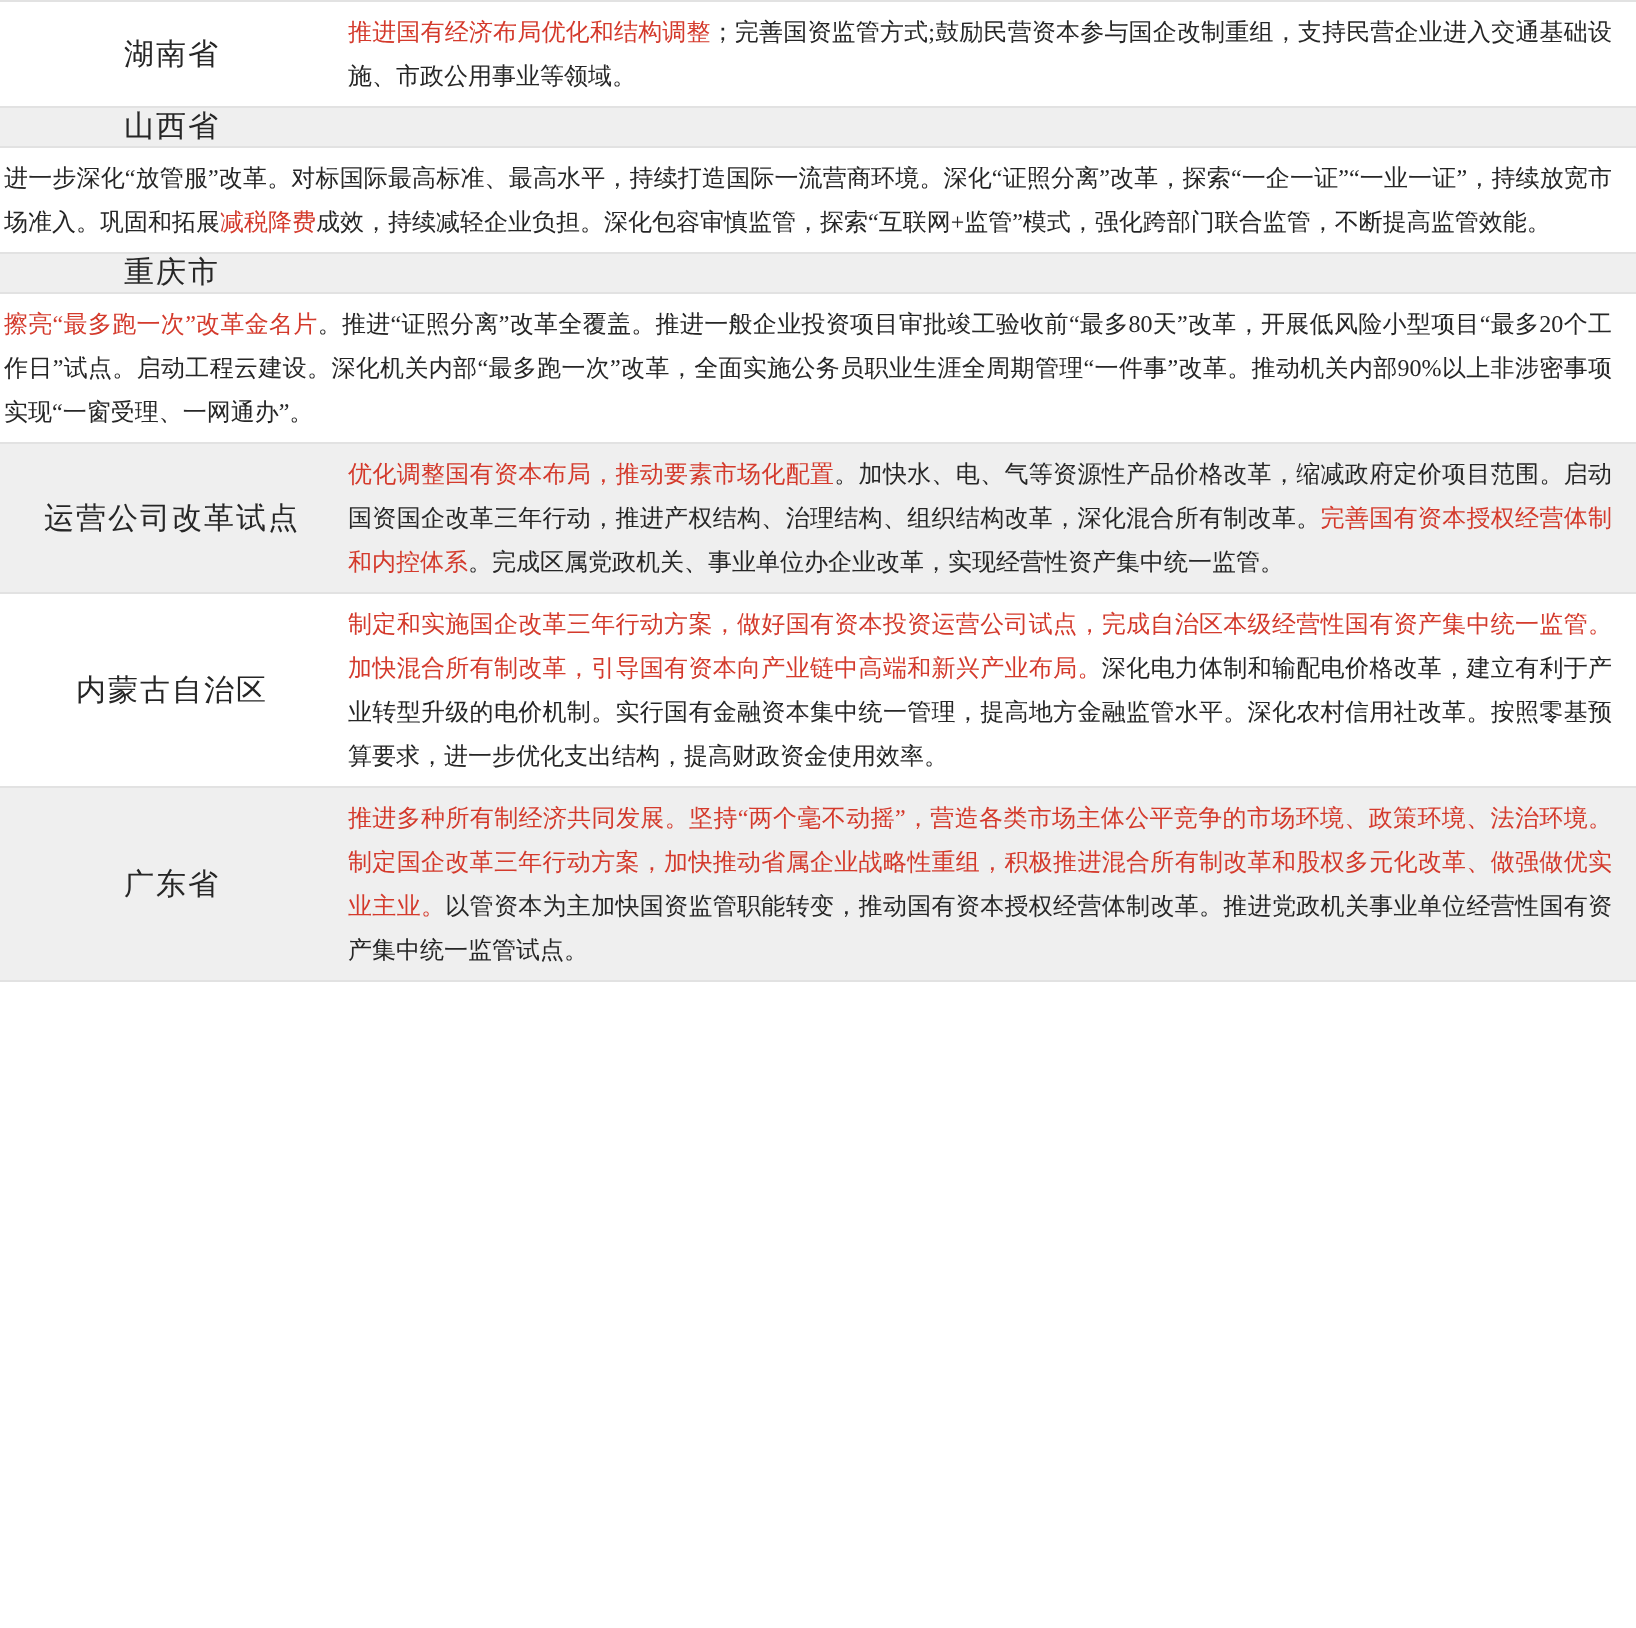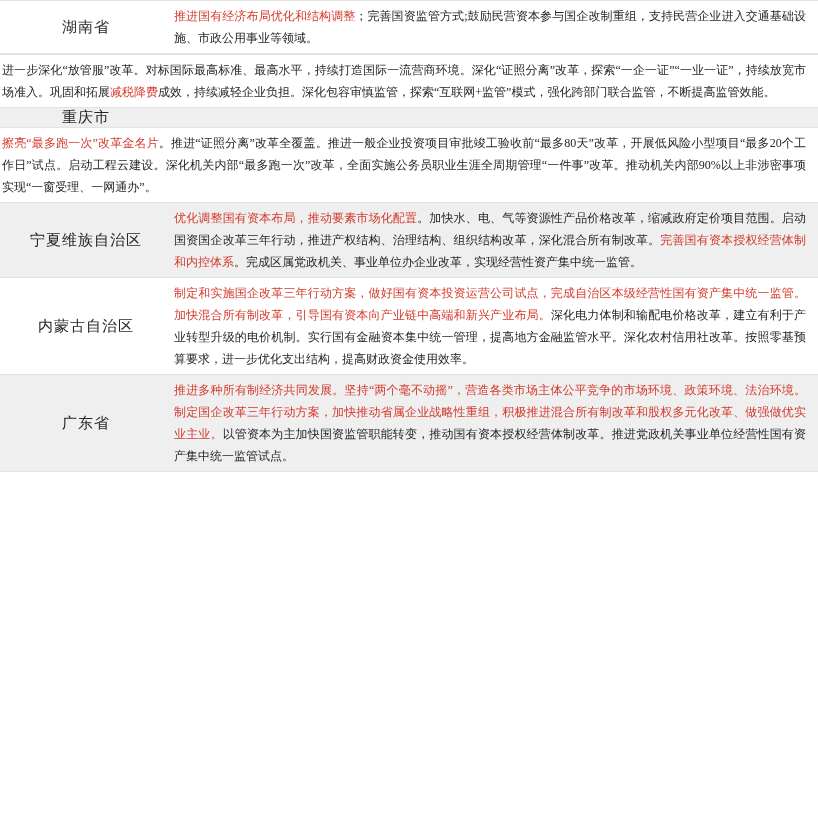--- a/index.html
+++ b/index.html
@@ -54,36 +54,37 @@
 <div class="page">
 
   <div class="policy-table">
 
     <div class="table-row">
       <div class="province-cell">湖南省</div>
       <div class="policy-cell"><span class="seg-red">推进国有经济布局优化和结构调整</span><span class="seg-black">；完善国资监管方式;鼓励民营资本参与国企改制重组，支持民营企业进入交通基础设施、市政公用事业等领域。</span></div>
     </div>
 
     <div class="table-row">
+      <div class="province-cell">山西省</div>
     </div>
 
     <div class="table-row">
       <div class="policy-cell"><span class="seg-black">进一步深化“放管服”改革。对标国际最高标准、最高水平，持续打造国际一流营商环境。深化“证照分离”改革，探索“一企一证”“一业一证”，持续放宽市场准入。巩固和拓展</span><span class="seg-red">减税降费</span><span class="seg-black">成效，持续减轻企业负担。深化包容审慎监管，探索“互联网+监管”模式，强化跨部门联合监管，不断提高监管效能。</span></div>
     </div>
 
     <div class="table-row">
       <div class="province-cell">重庆市</div>
     </div>
 
     <div class="table-row">
       <div class="policy-cell"><span class="seg-red">擦亮“最多跑一次”改革金名片</span><span class="seg-black">。推进“证照分离”改革全覆盖。推进一般企业投资项目审批竣工验收前“最多80天”改革，开展低风险小型项目“最多20个工作日”试点。启动工程云建设。深化机关内部“最多跑一次”改革，全面实施公务员职业生涯全周期管理“一件事”改革。推动机关内部90%以上非涉密事项实现“一窗受理、一网通办”。</span></div>
     </div>
 
     <div class="table-row">
-      <div class="province-cell">宁夏维族自治区</div>
+      <div class="province-cell">运营公司改革试点</div>
       <div class="policy-cell"><span class="seg-red">优化调整国有资本布局，推动要素市场化配置</span><span class="seg-black">。加快水、电、气等资源性产品价格改革，缩减政府定价项目范围。启动国资国企改革三年行动，推进产权结构、治理结构、组织结构改革，深化混合所有制改革。</span><span class="seg-red">完善国有资本授权经营体制和内控体系</span><span class="seg-black">。完成区属党政机关、事业单位办企业改革，实现经营性资产集中统一监管。</span></div>
     </div>
 
     <div class="table-row">
       <div class="province-cell">内蒙古自治区</div>
       <div class="policy-cell"><span class="seg-red">制定和实施国企改革三年行动方案，做好国有资本投资运营公司试点，完成自治区本级经营性国有资产集中统一监管。加快混合所有制改革，引导国有资本向产业链中高端和新兴产业布局。</span><span class="seg-black">深化电力体制和输配电价格改革，建立有利于产业转型升级的电价机制。实行国有金融资本集中统一管理，提高地方金融监管水平。深化农村信用社改革。按照零基预算要求，进一步优化支出结构，提高财政资金使用效率。</span></div>
     </div>
 
     <div class="table-row">
       <div class="province-cell">广东省</div>

